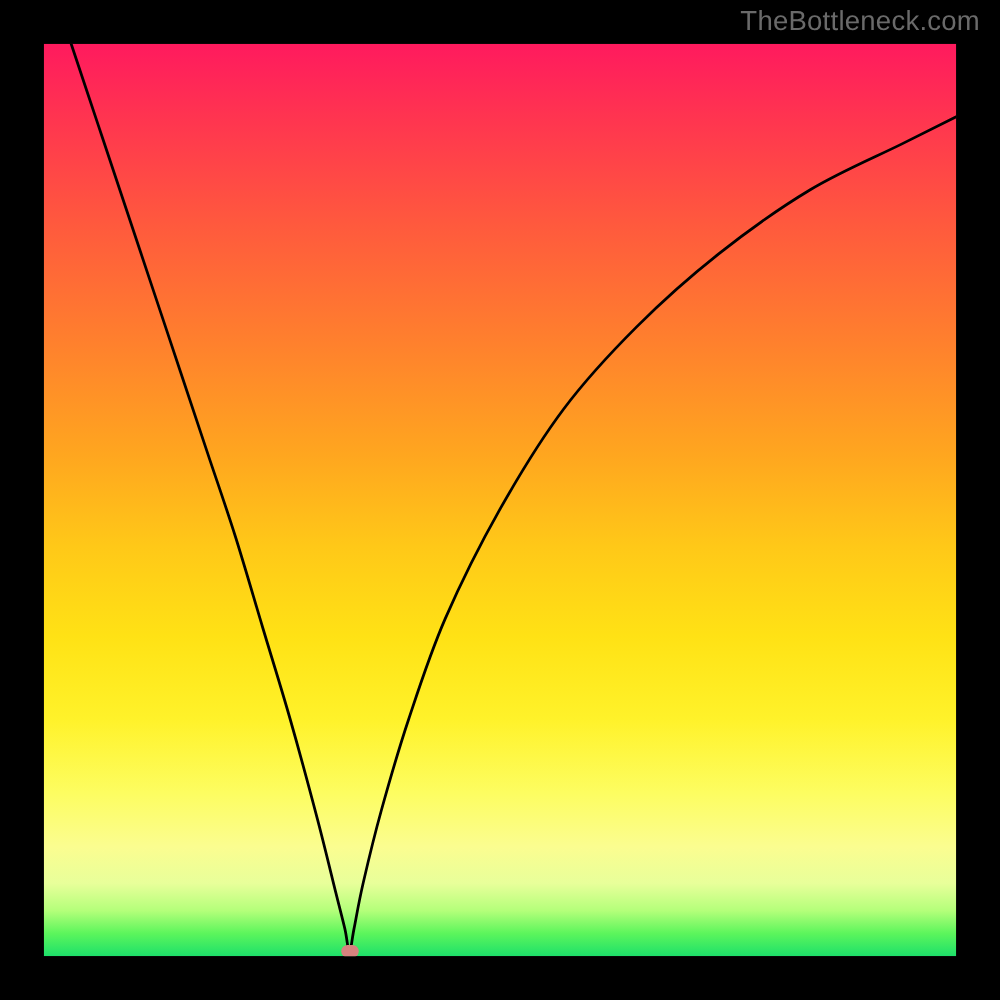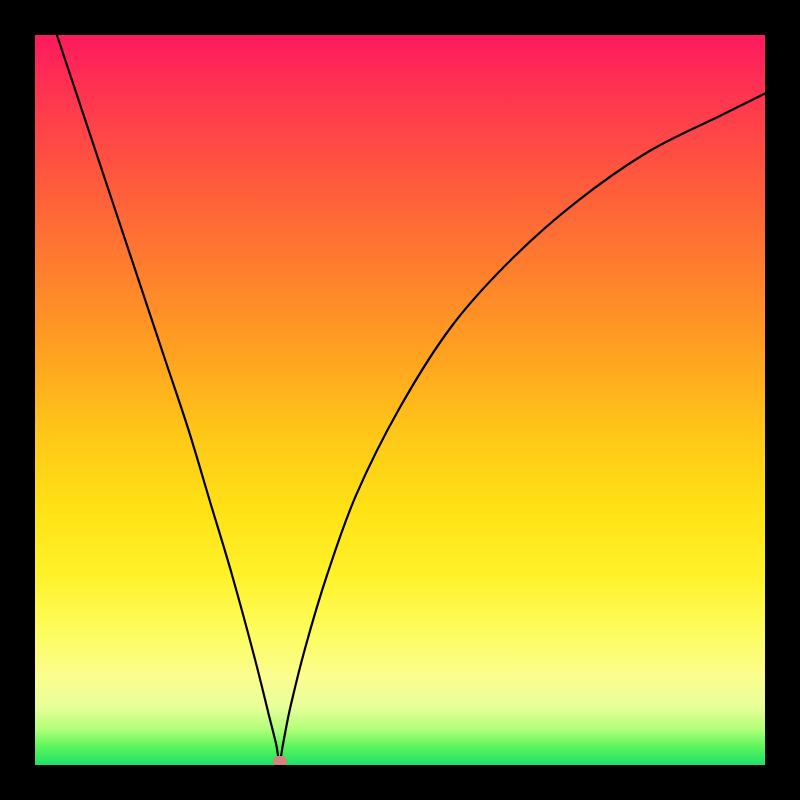--- a/index.html
+++ b/index.html
@@ -78,20 +78,21 @@
     background: #d6837f;
     border-radius: 5px;
     transform: translate(-50%, -50%);
   }
 </style>
 </head>
 <body>
 
 <div class="frame">
 
+  <div class="watermark">TheBottleneck.com</div>
 
   <div class="plot-area">
     <div class="gradient"></div>
 
     <svg class="curve-svg" viewBox="0 0 730 730" preserveAspectRatio="none">
       <path class="curve-path" d="M 21.90 0.00 C 25.55 10.95, 36.50 43.80, 43.80 65.70 C 51.10 87.60, 58.40 109.50, 65.70 131.40 C 73.00 153.30, 80.30 175.20, 87.60 197.10 C 94.90 219.00, 102.20 240.90, 109.50 262.80 C 116.80 284.70, 124.10 306.60, 131.40 328.50 C 138.70 350.40, 146.00 371.08, 153.30 394.20 C 160.60 417.32, 167.90 442.87, 175.20 467.20 C 182.50 491.53, 189.80 514.65, 197.10 540.20 C 204.40 565.75, 212.92 597.38, 219.00 620.50 C 225.08 643.62, 229.95 664.30, 233.60 678.90 C 237.25 693.50, 239.07 700.19, 240.90 708.10 C 242.73 716.01, 243.33 726.35, 244.55 726.35 C 245.77 726.35, 246.38 717.23, 248.20 708.10 C 250.03 698.98, 251.85 687.42, 255.50 671.60 C 259.15 655.78, 264.02 635.10, 270.10 613.20 C 276.18 591.30, 283.48 565.75, 292.00 540.20 C 300.52 514.65, 309.03 487.88, 321.20 459.90 C 333.37 431.92, 349.18 400.28, 365.00 372.30 C 380.82 344.32, 397.85 316.33, 416.10 292.00 C 434.35 267.67, 453.82 246.98, 474.50 226.30 C 495.18 205.62, 517.08 186.15, 540.20 167.90 C 563.32 149.65, 588.87 131.40, 613.20 116.80 C 637.53 102.20, 666.73 90.03, 686.20 80.30 C 705.67 70.57, 722.70 62.05, 730.00 58.40"></path>
     </svg>
 
     <div class="min-marker" style="left: 244.55px; top: 726.35px; background: rgb(214, 131, 127);"></div>
   </div>

